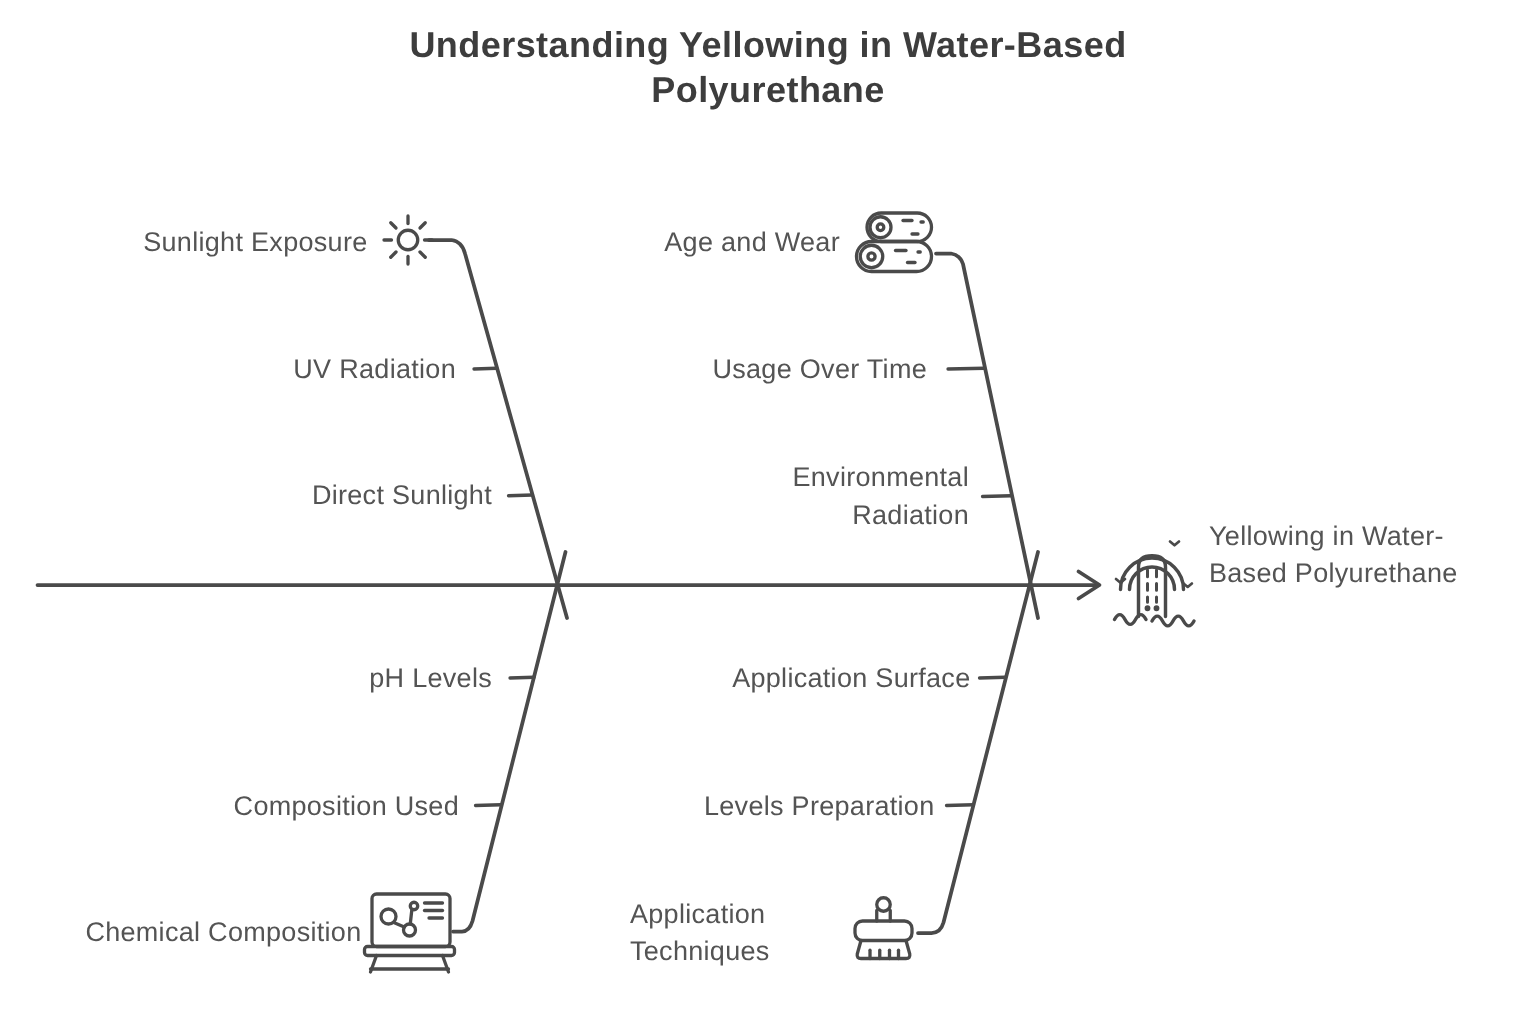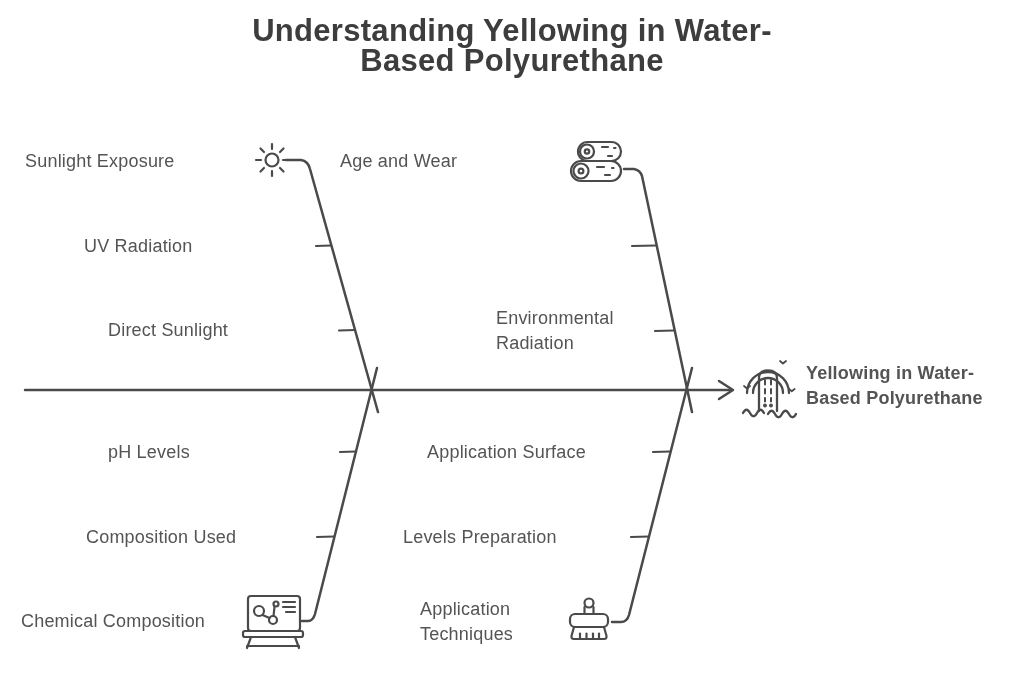--- a/index.html
+++ b/index.html
@@ -24,29 +24,29 @@
     color:var(--stroke);
   }
   .lbl{
     position:absolute;
     font-size:18px;
     line-height:25px;
     letter-spacing:0.2px;
     color:var(--text);
     white-space:normal;
   }
-  .r{text-align:left;}
+  .r{text-align:right;}
   .c{text-align:left;}
   .title{
     position:absolute;
     top:16px;left:0;right:0;
     margin:0 auto;
     width:560px;
     text-align:center;
-    font-size:31px;
+    font-size:24px;
     line-height:30px;
     font-weight:700;
     letter-spacing:0.3px;
     color:var(--title);
   }
 </style>
 </head>
 <body>
 
 <div class="canvas">
@@ -148,23 +148,24 @@
   </svg>
 
   <div class="lbl r" style="left:25px;top:149px;width:220px;">Sunlight Exposure</div>
   <div class="lbl r" style="left:340px;top:149px;width:220px;">Age and Wear</div>
   <div class="lbl r" style="left:21px;top:609px;width:220px;">Chemical Composition</div>
   <div class="lbl c" style="left:420px;top:597px;width:142px;">Application Techniques</div>
 
   <div class="lbl r" style="left:84px;top:234px;width:220px;">UV Radiation</div>
   <div class="lbl r" style="left:108px;top:318px;width:220px;">Direct Sunlight</div>
 
+  <div class="lbl r" style="left:398px;top:234px;width:220px;">Usage Over Time</div>
   <div class="lbl r" style="left:496px;top:306px;width:150px;">Environmental Radiation</div>
 
   <div class="lbl r" style="left:108px;top:440px;width:220px;">pH Levels</div>
   <div class="lbl r" style="left:86px;top:525px;width:220px;">Composition Used</div>
 
   <div class="lbl r" style="left:427px;top:440px;width:220px;">Application Surface</div>
   <div class="lbl r" style="left:403px;top:525px;width:220px;">Levels Preparation</div>
 
-  <div class="lbl" style="left:806px;top:361px;width:190px;font-weight:bold;">Yellowing in Water-Based Polyurethane</div>
+  <div class="lbl" style="left:806px;top:345px;width:190px;">Yellowing in Water-Based Polyurethane</div>
 
 </div>
 
 </body></html>

